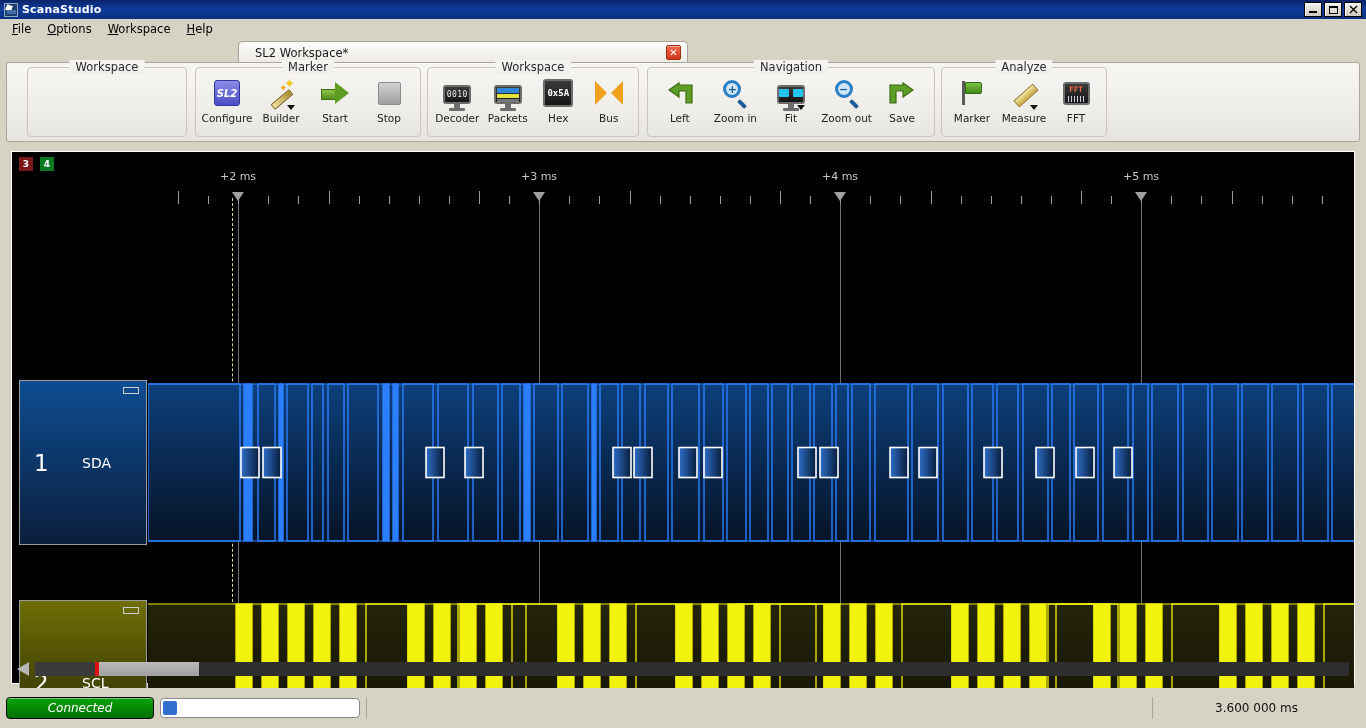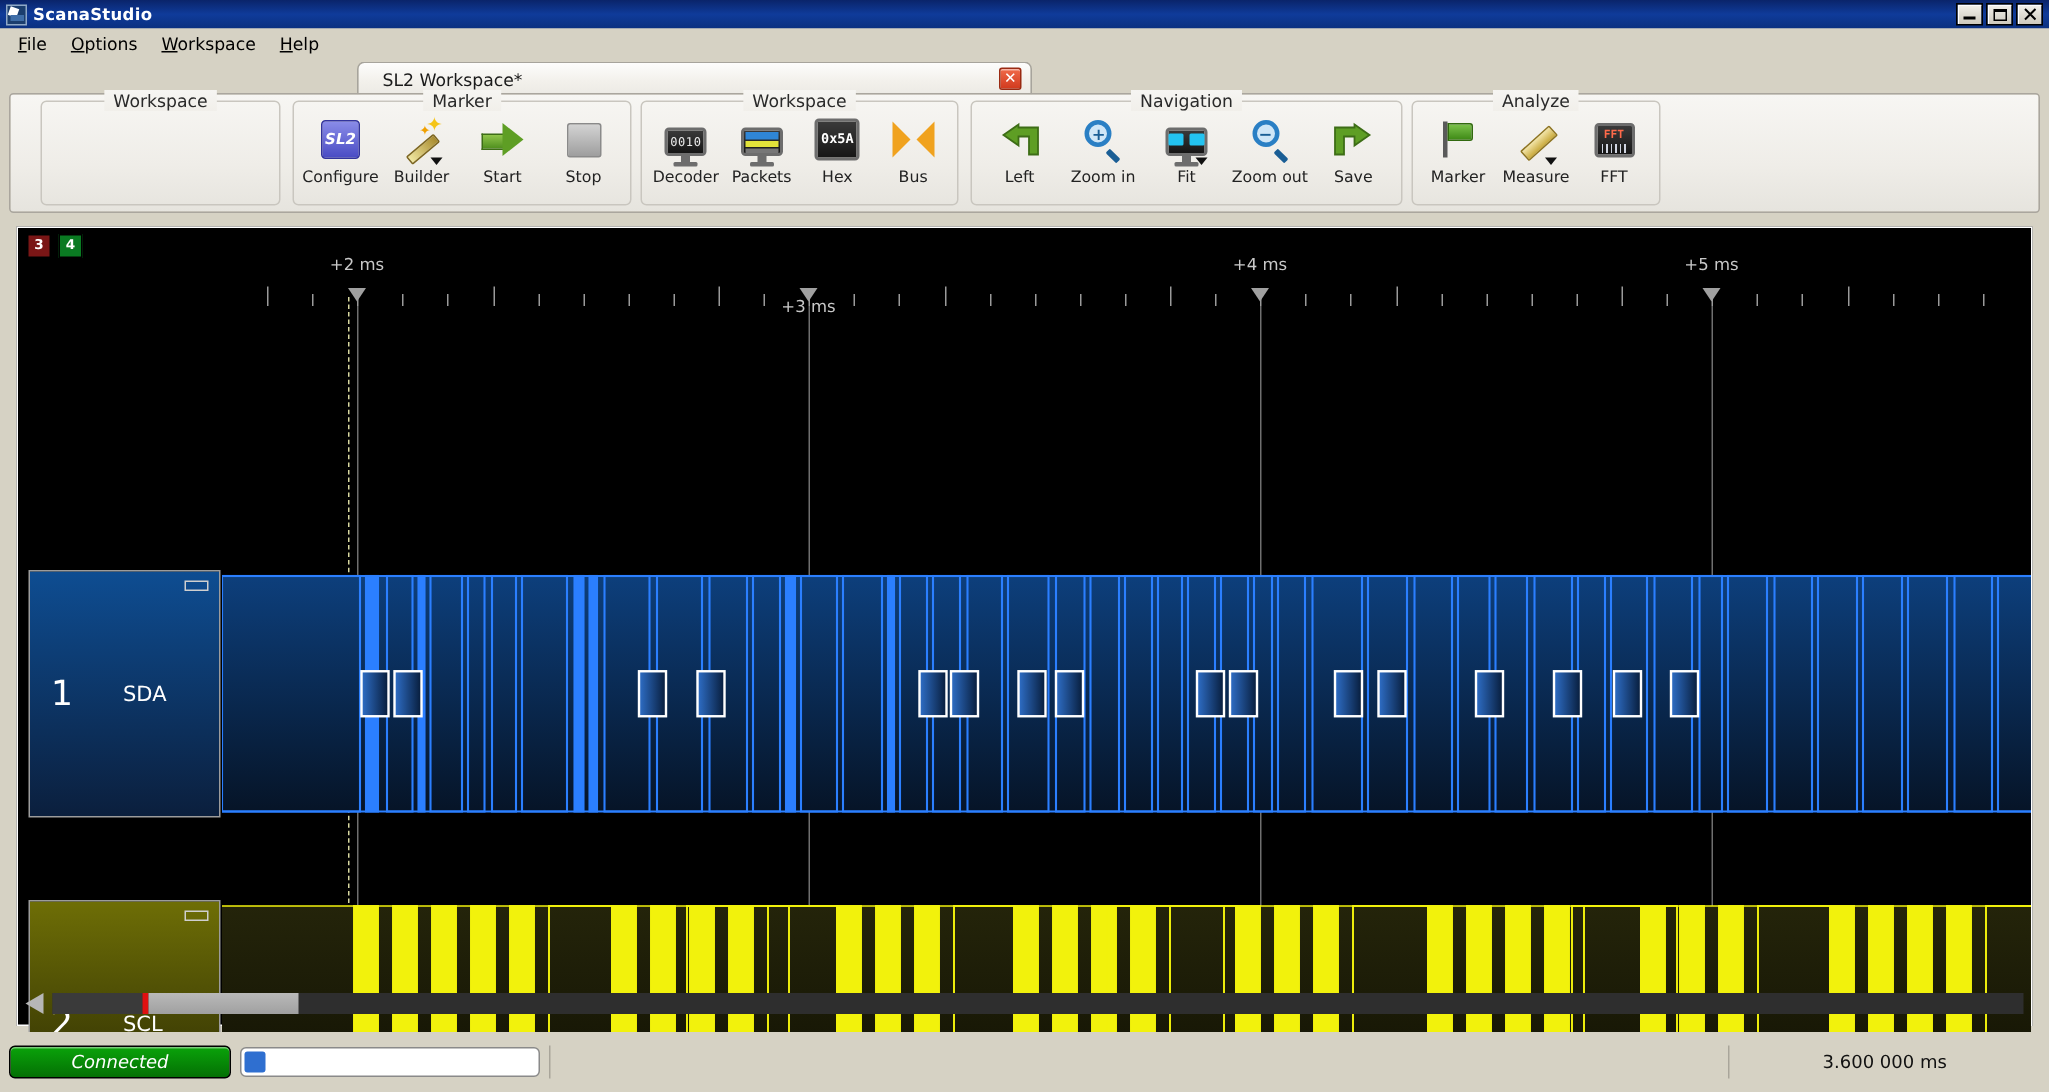--- a/index.html
+++ b/index.html
@@ -577,21 +577,21 @@
       <div class="tick major" style="left: 1069px;"></div>
       <div class="tick minor" style="left: 1099.1px;"></div>
       <div class="tick minor" style="left: 1129.2px;"></div>
       <div class="tick minor" style="left: 1159.3px;"></div>
       <div class="tick minor" style="left: 1189.4px;"></div>
       <div class="tick major" style="left: 1219.5px;"></div>
       <div class="tick minor" style="left: 1249.6px;"></div>
       <div class="tick minor" style="left: 1279.7px;"></div>
       <div class="tick minor" style="left: 1309.8px;"></div>
       <div class="rlabel" style="left: 226px;">+2 ms</div>
-      <div class="rlabel" style="left: 527px; margin-top: 28px;">+3 ms</div>
+      <div class="rlabel" style="left: 527px;">+3 ms</div>
       <div class="rlabel" style="left: 828px;">+4 ms</div>
       <div class="rlabel" style="left: 1129px;">+5 ms</div>
     </div>
   <div id="cursors">
       <div class="cursor-line" style="left: 226px;"></div>
       <div class="cursor-tri" style="left: 226px;"></div>
       <div class="cursor-line" style="left: 527px;"></div>
       <div class="cursor-tri" style="left: 527px;"></div>
       <div class="cursor-line" style="left: 828px;"></div>
       <div class="cursor-tri" style="left: 828px;"></div>

